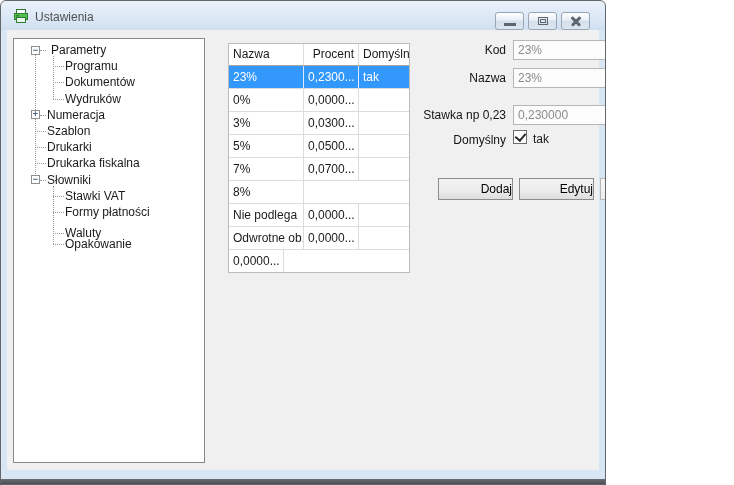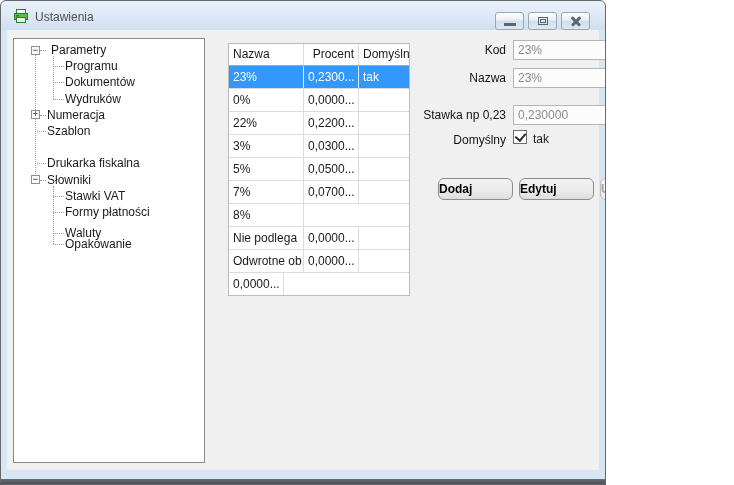--- a/index.html
+++ b/index.html
@@ -60,23 +60,23 @@
 
   
   .form-label{position:absolute;left:366px;width:140px;text-align:right;color:#141414;}
   .field{position:absolute;left:513px;width:158px;height:20px;box-sizing:border-box;border:1px solid #b6b6b6;
     background:#fcfcfc;color:#8a8a8a;font-family:"Liberation Sans",sans-serif;font-size:12px;padding:0 4px;outline:none;}
   .checkbox{position:absolute;left:513px;top:130px;width:14px;height:14px;box-sizing:border-box;border:1px solid #6e6e6e;background:#fff;}
   .checkbox.checked::after{content:"";position:absolute;left:3px;top:0px;width:5px;height:8px;
     border-right:2px solid #2b2b2b;border-bottom:2px solid #2b2b2b;transform:rotate(40deg);}
   .check-text{position:absolute;left:533px;top:132px;}
 
-  .btn{position:absolute;top:178px;width:75px;height:22px;box-sizing:border-box;border:1px solid #8c8c8c;border-radius:6px;
+  .btn{position:absolute;top:178px;width:75px;height:22px;box-sizing:border-box;border:1px solid #8c8c8c;border-radius:0;
     background:linear-gradient(#f3f3f3,#ebebeb 60%,#dddddd);font-family:"Liberation Sans",sans-serif;font-size:12px;color:#000;
-    text-align:left;line-height:19px;padding:0;font-weight:bold;}
+    text-align:right;line-height:19px;padding:0;}
   .btn:disabled{border-color:#b8b8b8;background:linear-gradient(#f6f6f6,#eeeeee);color:#9d9d9d;}
 </style>
 </head>
 <body>
 
 <div class="window">
   <div class="titlebar">
     <span class="app-icon">
       <svg viewBox="0 0 17 16" width="17" height="16">
         <rect x="3.5" y="1.5" width="9" height="5" fill="#ffffff" stroke="#2e7d32"></rect>
@@ -133,20 +133,24 @@
       </div>
       <div class="tree-row" style="top: 67.8px;">
         <div class="tree-exp" style="left: 17px; top: 3.5px;">+</div>
         <div class="tree-dash" style="left: 26px; top: 8px; width: 6px;"></div>
         <span class="tree-label" style="left: 33px;">Numeracja</span>
       </div>
       <div class="tree-row" style="top: 84px;">
         <div class="tree-dash" style="left: 21px; top: 8px; width: 11px;"></div>
         <span class="tree-label" style="left: 33px;">Szablon</span>
       </div>
+      <div class="tree-row" style="top: 100.2px;">
+        <div class="tree-dash" style="left: 21px; top: 8px; width: 11px;"></div>
+        <span class="tree-label" style="left: 33px;">Drukarki</span>
+      </div>
       <div class="tree-row" style="top: 116.4px; padding-left: 30px;">
         <div class="tree-dash" style="left: 21px; top: 8px; width: 11px;"></div>
         <span class="tree-label" style="left: 33px;">Drukarka fiskalna</span>
       </div>
       <div class="tree-row" style="top: 132.6px;">
         <div class="tree-exp" style="left: 17px; top: 3.5px;">−</div>
         <div class="tree-dash" style="left: 26px; top: 8px; width: 6px;"></div>
         <span class="tree-label" style="left: 33px;">Słowniki</span>
       </div>
       <div class="tree-row" style="top: 148.8px;">
@@ -174,25 +178,20 @@
         <div class="grid-hcell" style="width: 50px;">Domyślny</div>
       </div>
       <div class="grid-row selected">
         <div class="grid-cell" style="width: 75px;">23%</div>
         <div class="grid-cell" style="width: 55px;">0,2300...</div>
         <div class="grid-cell" style="width: 50px;">tak</div>
       </div>
       <div class="grid-row">
         <div class="grid-cell" style="width: 75px;">0%</div>
         <div class="grid-cell" style="width: 55px;">0,0000...</div>
-        <div class="grid-cell" style="width: 50px;"></div>
-      </div>
-      <div class="grid-row">
-        <div class="grid-cell" style="width: 75px;">22%</div>
-        <div class="grid-cell" style="width: 55px;">0,2200...</div>
         <div class="grid-cell" style="width: 50px;"></div>
       </div>
       <div class="grid-row">
         <div class="grid-cell" style="width: 75px;">3%</div>
         <div class="grid-cell" style="width: 55px;">0,0300...</div>
         <div class="grid-cell" style="width: 50px;"></div>
       </div>
       <div class="grid-row">
         <div class="grid-cell" style="width: 75px;">5%</div>
         <div class="grid-cell" style="width: 55px;">0,0500...</div>

